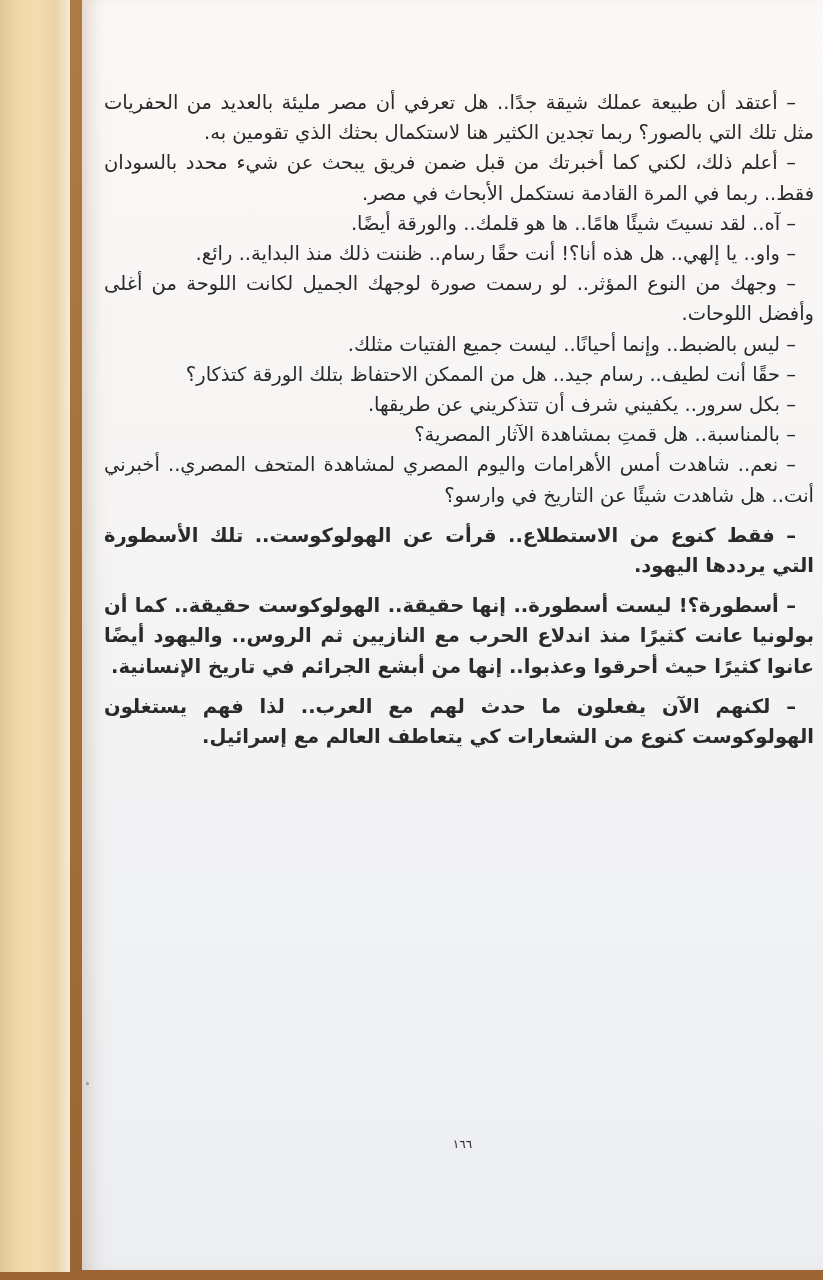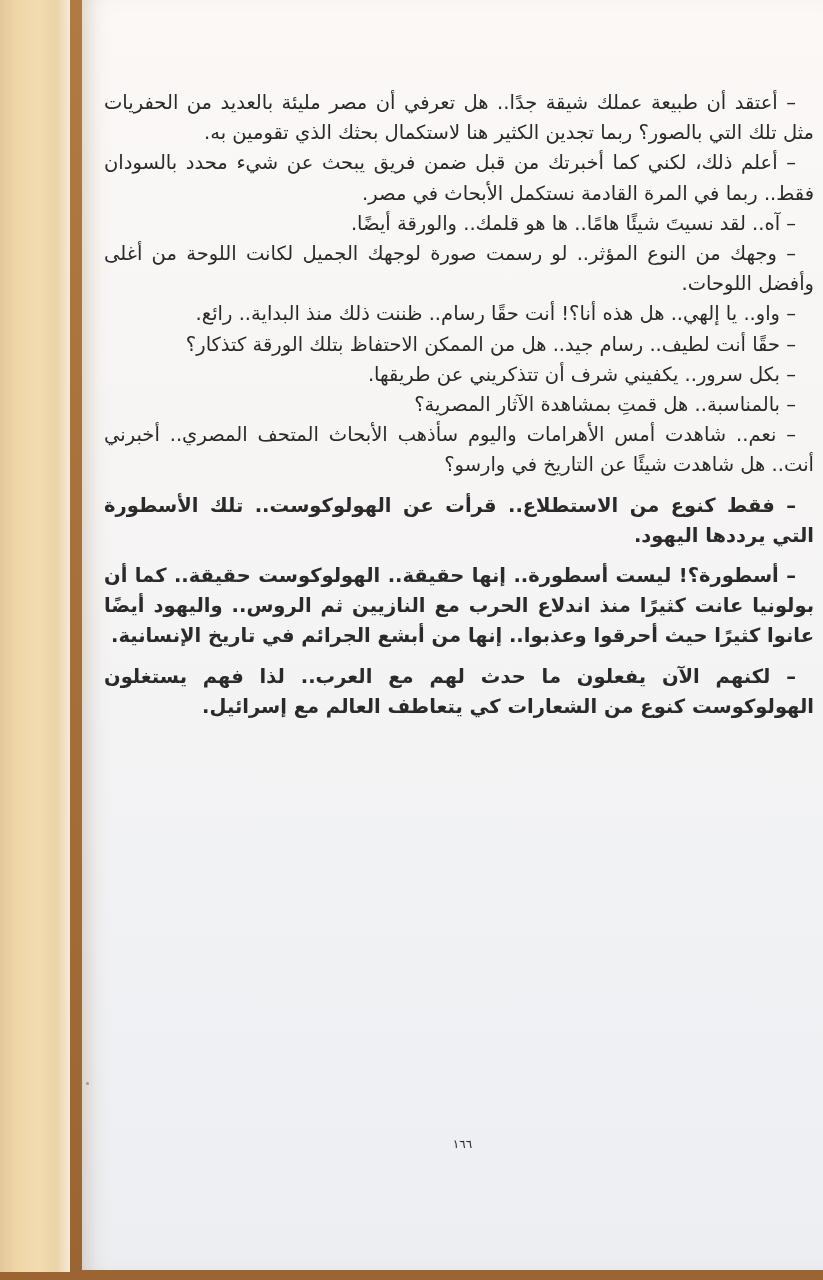--- a/index.html
+++ b/index.html
@@ -82,26 +82,27 @@
 </head>
 <body>
 
 <div class="scene">
   <div class="page-edges"></div>
   <div class="page">
     <div class="text-block">
       <p class="para indent">– أعتقد أن طبيعة عملك شيقة جدًا.. هل تعرفي أن مصر مليئة بالعديد من الحفريات مثل تلك التي بالصور؟ ربما تجدين الكثير هنا لاستكمال بحثك الذي تقومين به.</p>
       <p class="para indent">– أعلم ذلك، لكني كما أخبرتك من قبل ضمن فريق يبحث عن شيء محدد بالسودان فقط.. ربما في المرة القادمة نستكمل الأبحاث في مصر.</p>
       <p class="para indent">– آه.. لقد نسيتَ شيئًا هامًا.. ها هو قلمك.. والورقة أيضًا.</p>
+      <p class="para indent">– واو.. يا إلهي.. هل هذه أنا؟! أنت حقًا رسام.. ظننت ذلك منذ البداية.. رائع.</p>
       <p class="para indent">– وجهك من النوع المؤثر.. لو رسمت صورة لوجهك الجميل لكانت اللوحة من أغلى وأفضل اللوحات.</p>
-      <p class="para indent">– واو.. يا إلهي.. هل هذه أنا؟! أنت حقًا رسام.. ظننت ذلك منذ البداية.. رائع.</p>
+      <p class="para indent">– ليس بالضبط.. وإنما أحيانًا.. ليست جميع الفتيات مثلك.</p>
       <p class="para indent">– حقًا أنت لطيف.. رسام جيد.. هل من الممكن الاحتفاظ بتلك الورقة كتذكار؟</p>
       <p class="para indent">– بكل سرور.. يكفيني شرف أن تتذكريني عن طريقها.</p>
       <p class="para indent">– بالمناسبة.. هل قمتِ بمشاهدة الآثار المصرية؟</p>
-      <p class="para indent">– نعم.. شاهدت أمس الأهرامات واليوم سأذهب الأبحاث المتحف المصري.. أخبرني أنت.. هل شاهدت شيئًا عن التاريخ في وارسو؟</p>
+      <p class="para indent">– نعم.. شاهدت أمس الأهرامات واليوم المصري لمشاهدة المتحف المصري.. أخبرني أنت.. هل شاهدت شيئًا عن التاريخ في وارسو؟</p>
       <p class="para indent gap">– فقط كنوع من الاستطلاع.. قرأت عن الهولوكوست.. تلك الأسطورة التي يرددها اليهود.</p>
       <p class="para indent gap">– أسطورة؟! ليست أسطورة.. إنها حقيقة.. الهولوكوست حقيقة.. كما أن بولونيا عانت كثيرًا منذ اندلاع الحرب مع النازيين ثم الروس.. واليهود أيضًا عانوا كثيرًا حيث أحرقوا وعذبوا.. إنها من أبشع الجرائم في تاريخ الإنسانية.</p>
       <p class="para indent gap">– لكنهم الآن يفعلون ما حدث لهم مع العرب.. لذا فهم يستغلون الهولوكوست كنوع من الشعارات كي يتعاطف العالم مع إسرائيل.</p>
     </div>
     <div class="page-number">١٦٦</div>
   </div>
   <div class="speck"></div>
 </div>
 
 </body></html>

